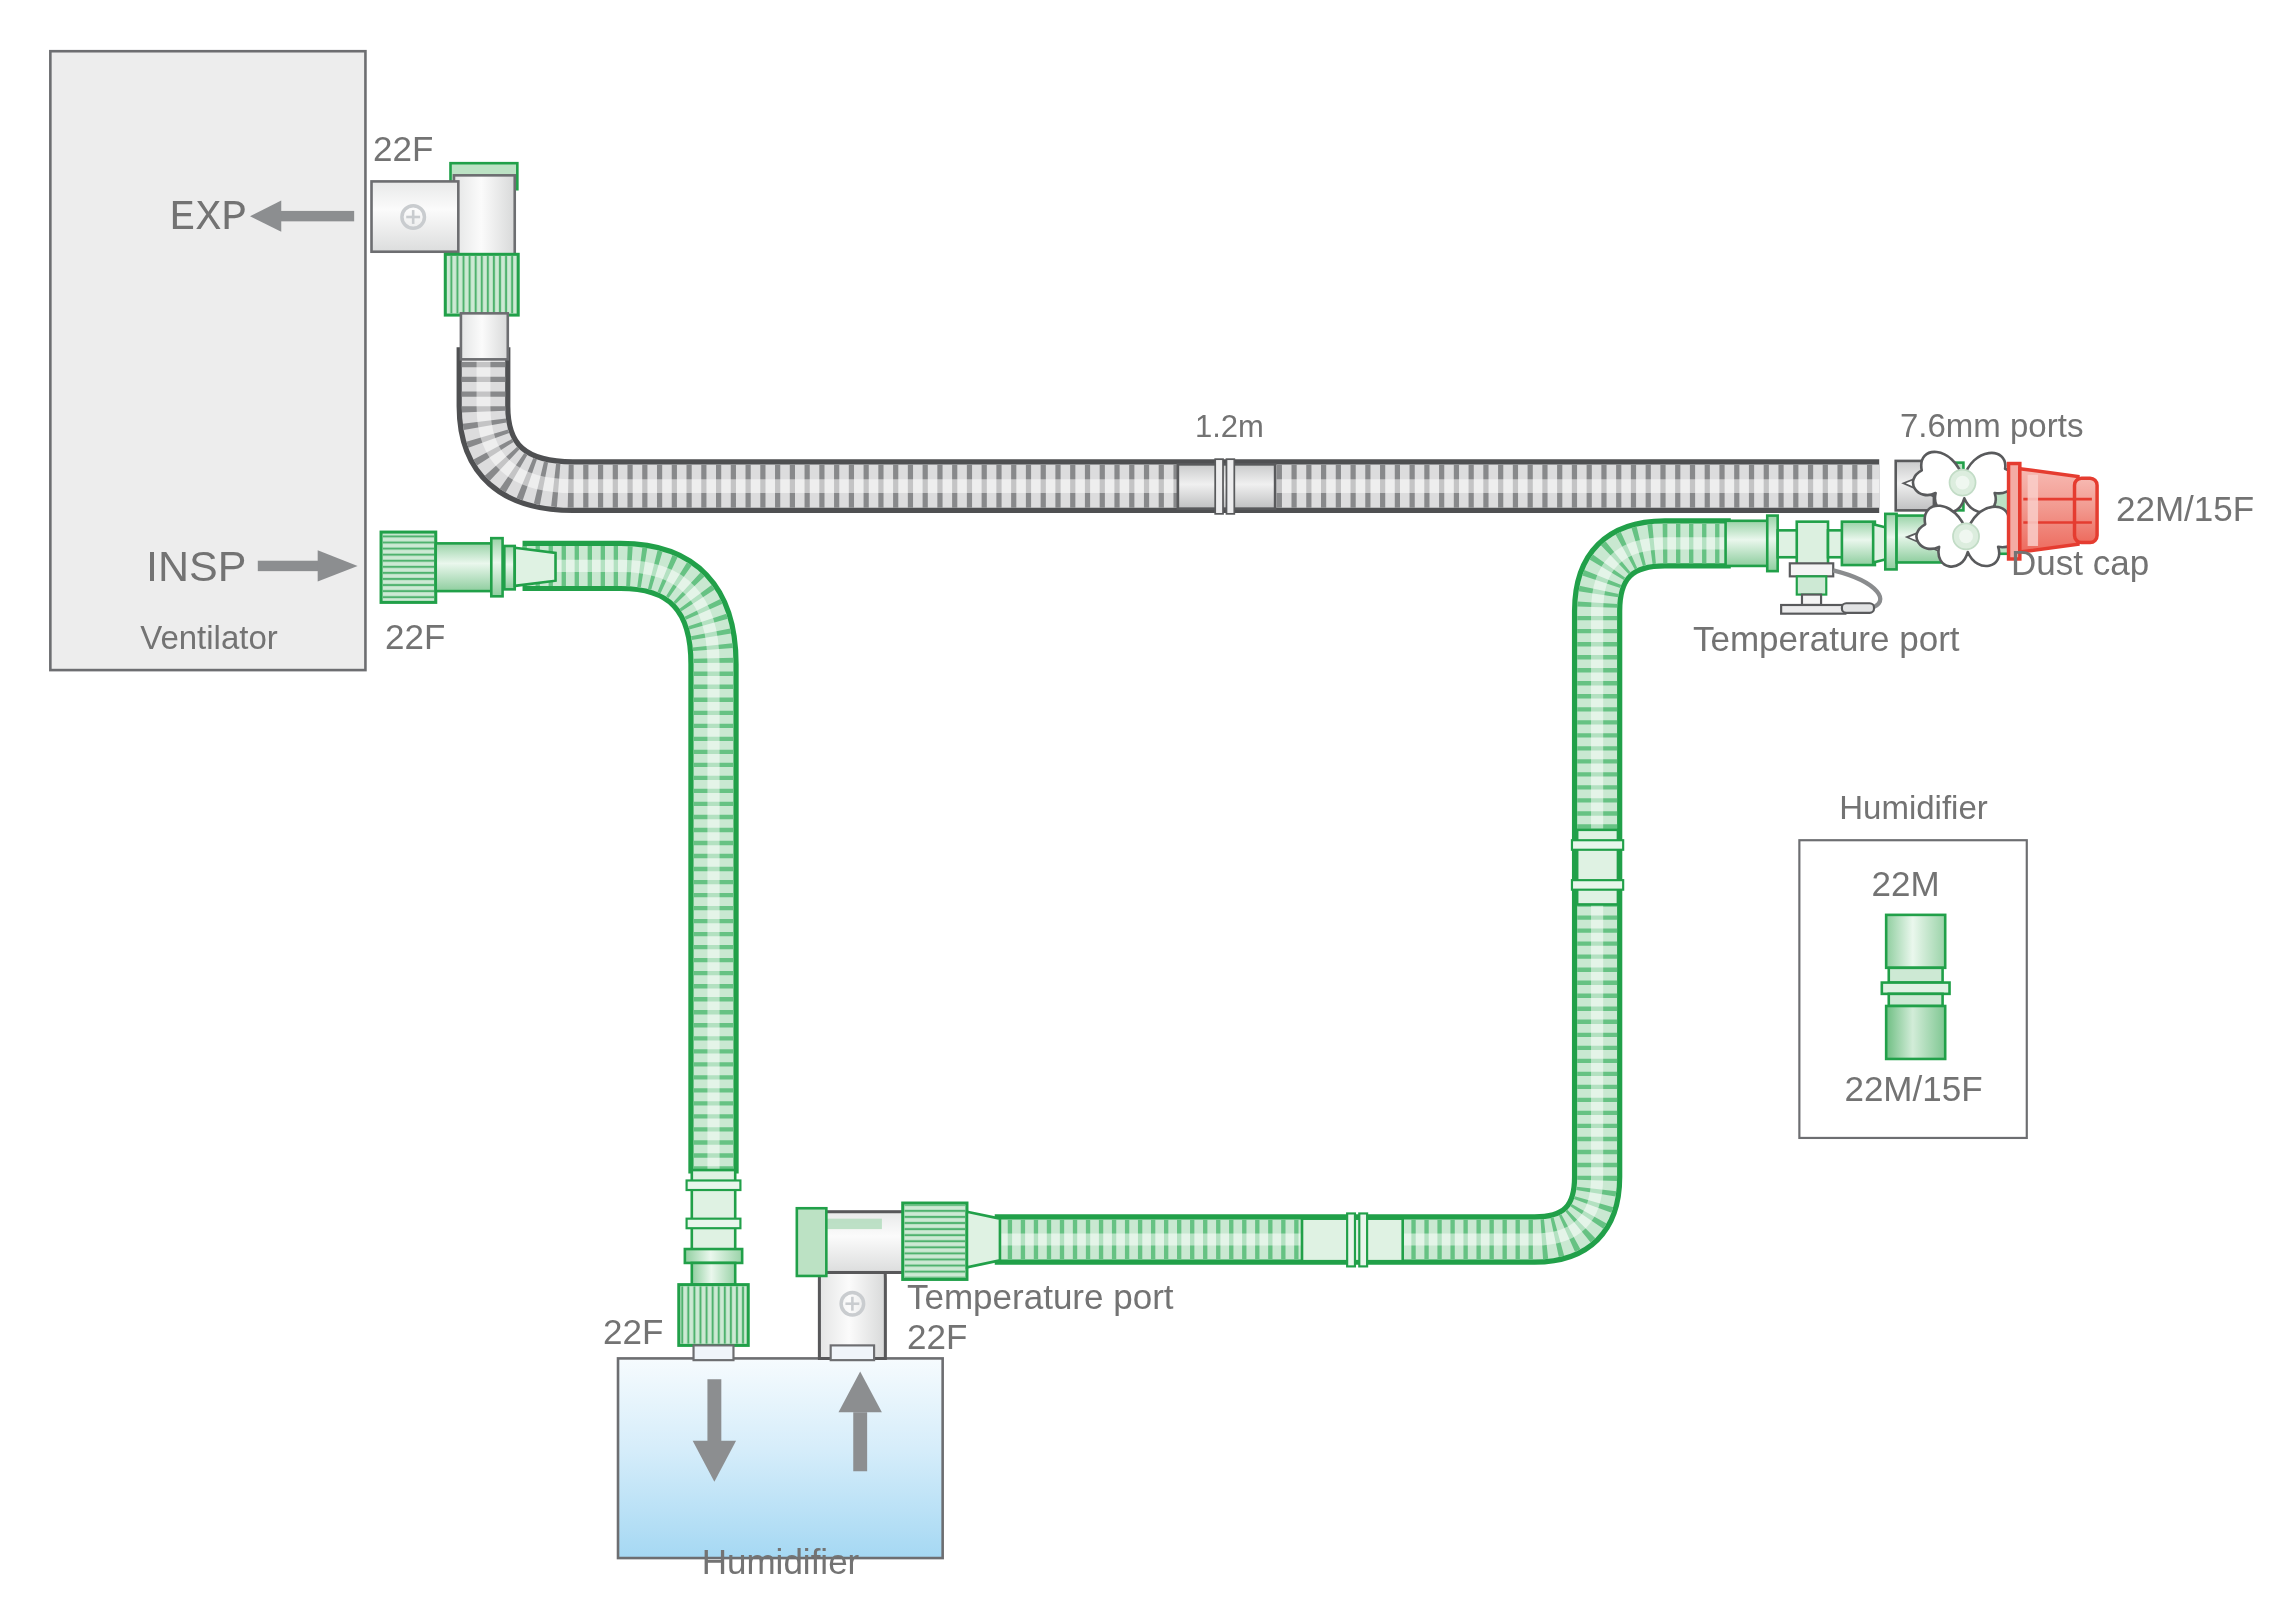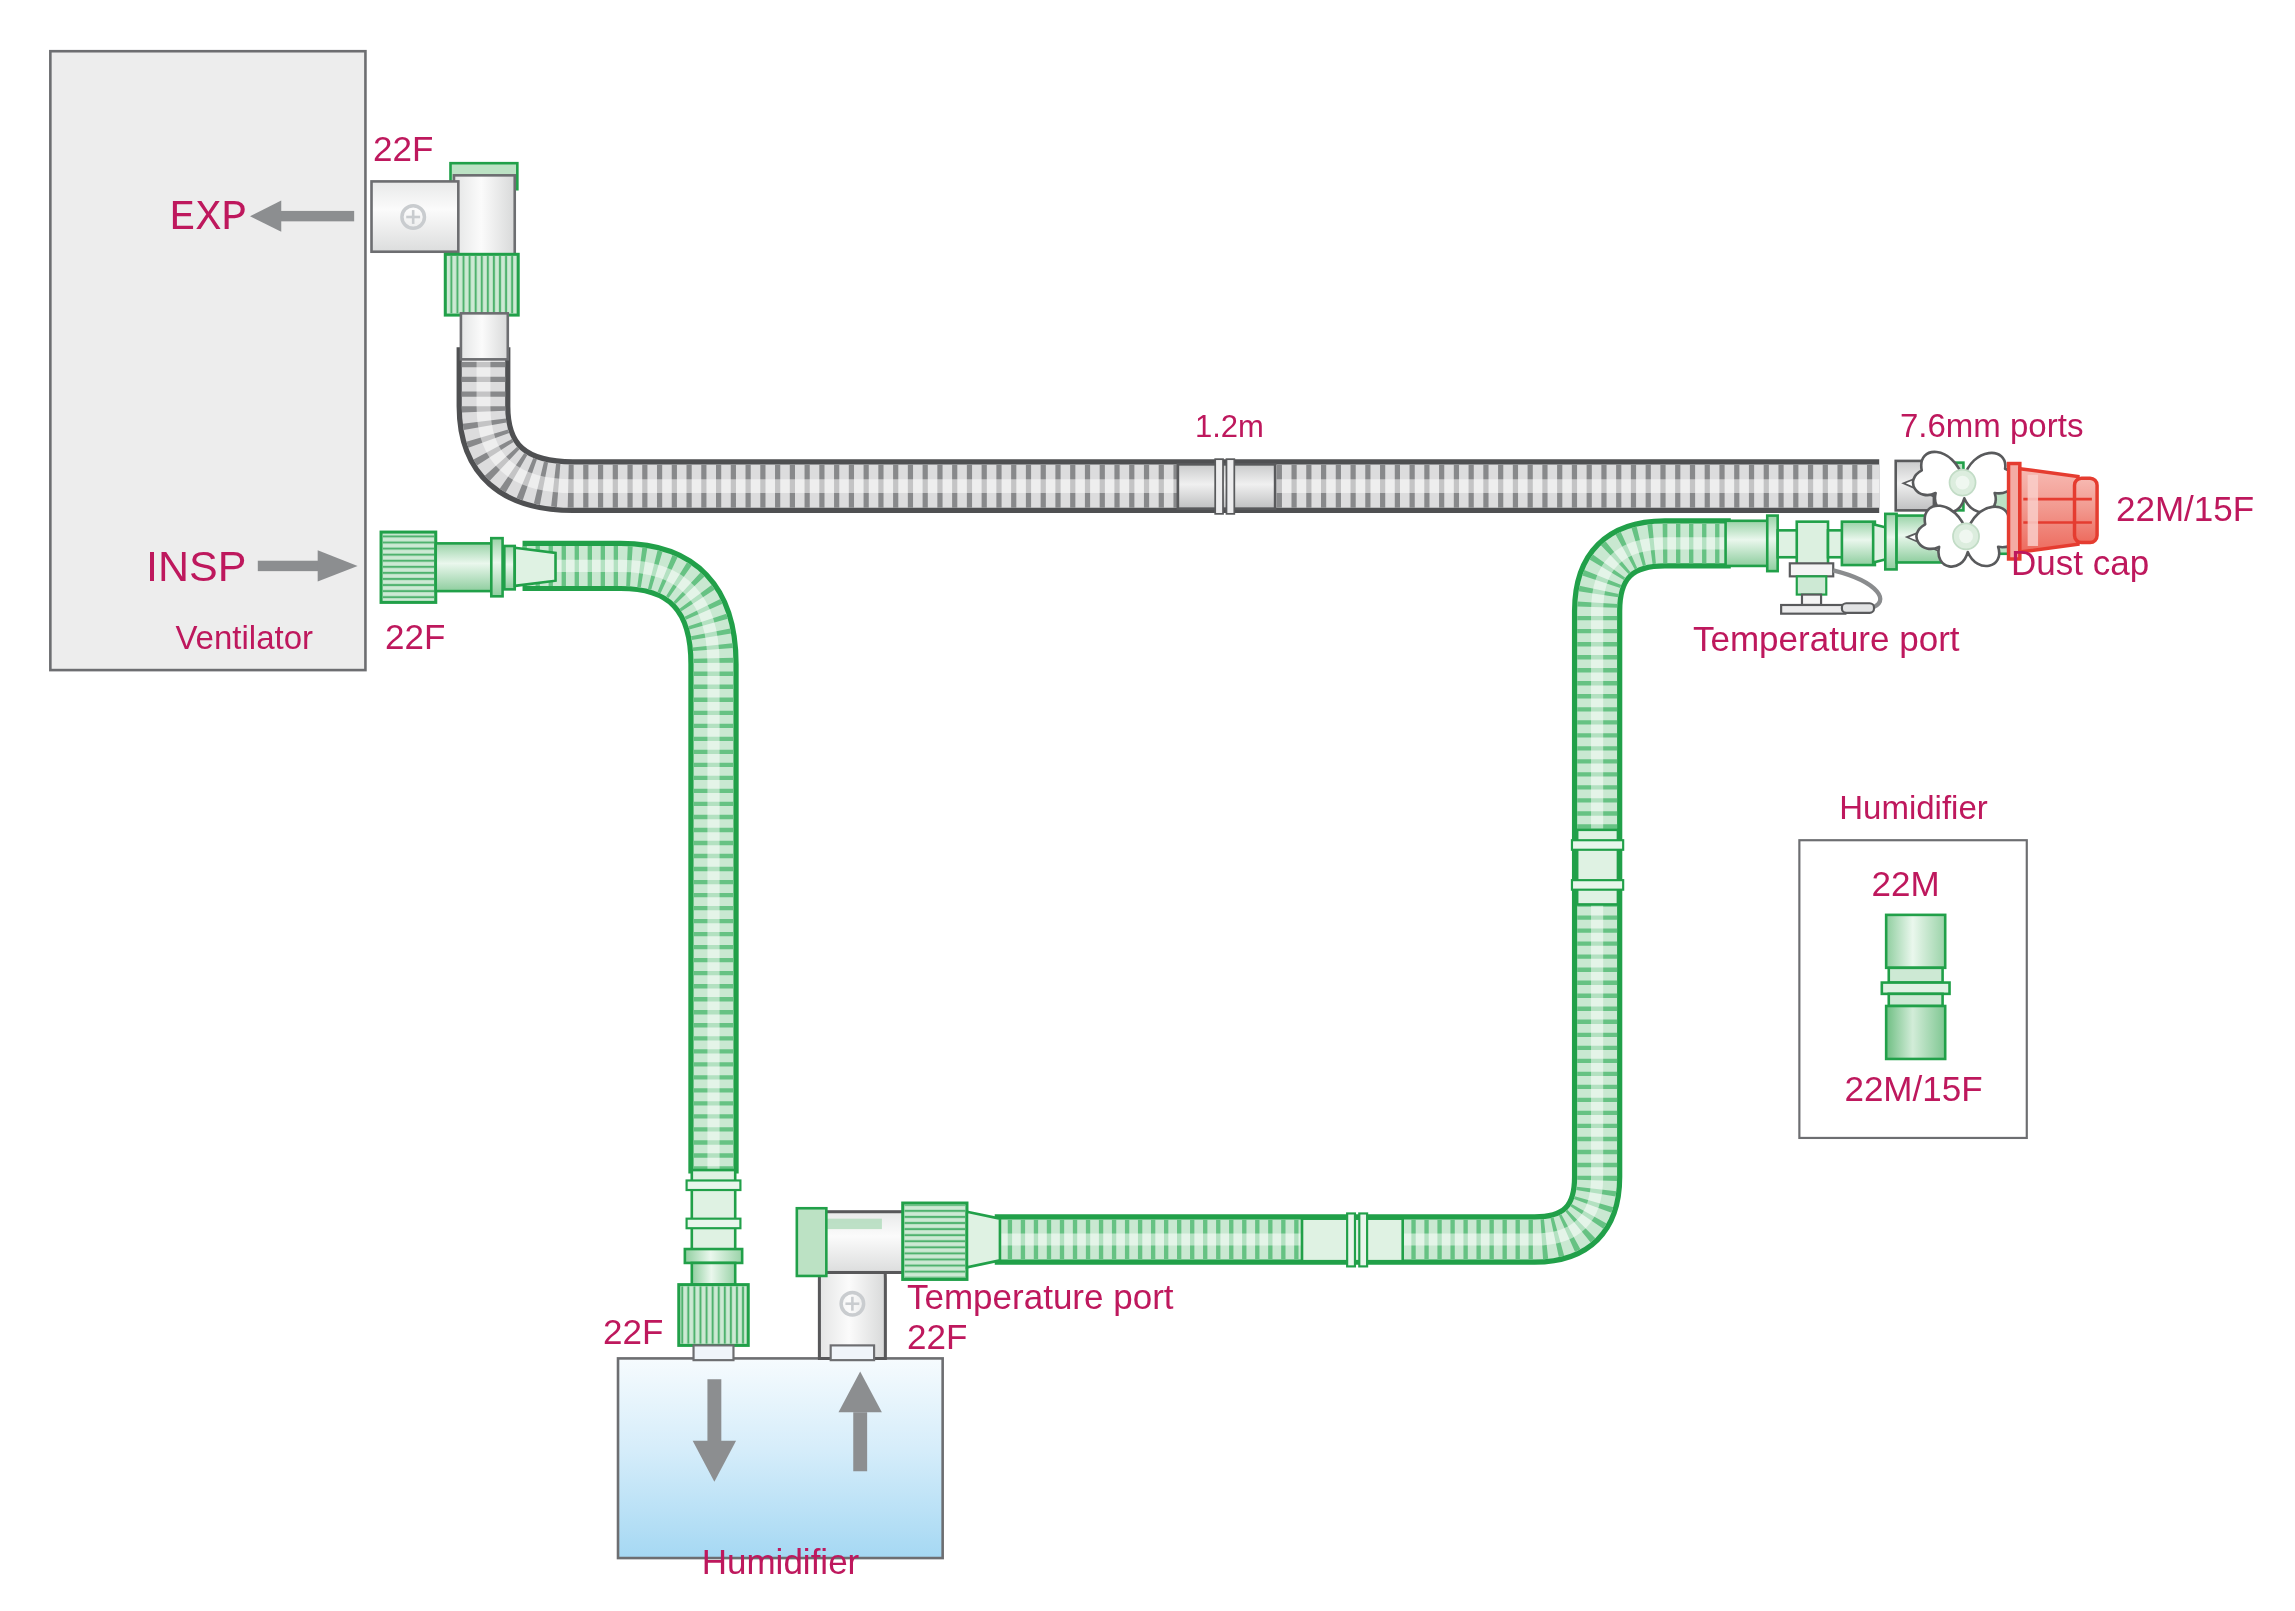--- a/index.html
+++ b/index.html
@@ -6,21 +6,21 @@
   .stage{
     position:relative;
     width:2295px;height:1611px;
     background:#ffffff;
     font-family:"Liberation Sans","DejaVu Sans",sans-serif;
     overflow:hidden;
   }
   .stage svg{position:absolute;left:0;top:0;}
   .lbl{
     position:absolute;
-    color:#be185d;
+    color:#737373;
     white-space:nowrap;
     line-height:1.1;
   }
   .lbl.center{text-align:center;}
   .lbl.right{text-align:right;font-family:Liberation Mono, monospace;}
 </style>
 </head>
 <body>
 
 <div class="stage">
@@ -247,21 +247,21 @@
       <rect x="2176" y="1115" width="62" height="17" fill="#CDE9D4" stroke="#21A049" stroke-width="3"></rect>
       <rect x="2168" y="1132" width="78" height="13" fill="#DFF2E3" stroke="#21A049" stroke-width="3"></rect>
       <rect x="2176" y="1145" width="62" height="14" fill="#CDE9D4" stroke="#21A049" stroke-width="3"></rect>
       <rect x="2173" y="1159" width="68" height="61" fill="url(#greenCylH2)" stroke="#21A049" stroke-width="3"></rect>
     </g>
   </g>
 </svg>
 
 <div class="lbl right" style="left:130px;top:194px;width:117px;font-size:43px;">EXP</div>
 <div class="lbl" style="left:146px;top:543px;font-size:43px;">INSP</div>
-<div class="lbl center" style="left:105px;top:620px;width:208px;font-size:33px;text-align:right;">Ventilator</div>
+<div class="lbl center" style="left:105px;top:620px;width:208px;font-size:33px;">Ventilator</div>
 <div class="lbl" style="left:373px;top:130px;font-size:35px;">22F</div>
 <div class="lbl" style="left:385px;top:618px;font-size:35px;">22F</div>
 
 <div class="lbl" style="left:1195px;top:410px;font-size:31px;">1.2m</div>
 
 <div class="lbl" style="left:1900px;top:408px;font-size:33px;">7.6mm ports</div>
 <div class="lbl" style="left:2116px;top:490px;font-size:35px;">22M/15F</div>
 <div class="lbl" style="left:2011px;top:544px;font-size:35px;">Dust cap</div>
 <div class="lbl" style="left:1693px;top:620px;font-size:35px;">Temperature port</div>
 

